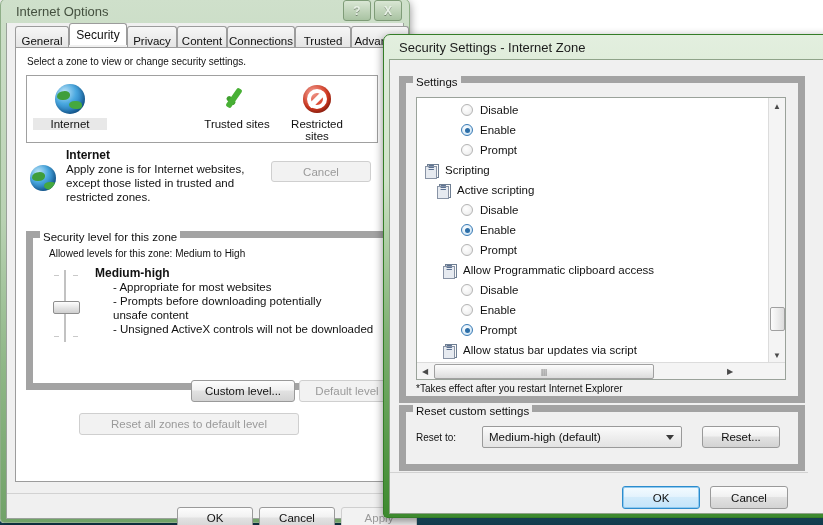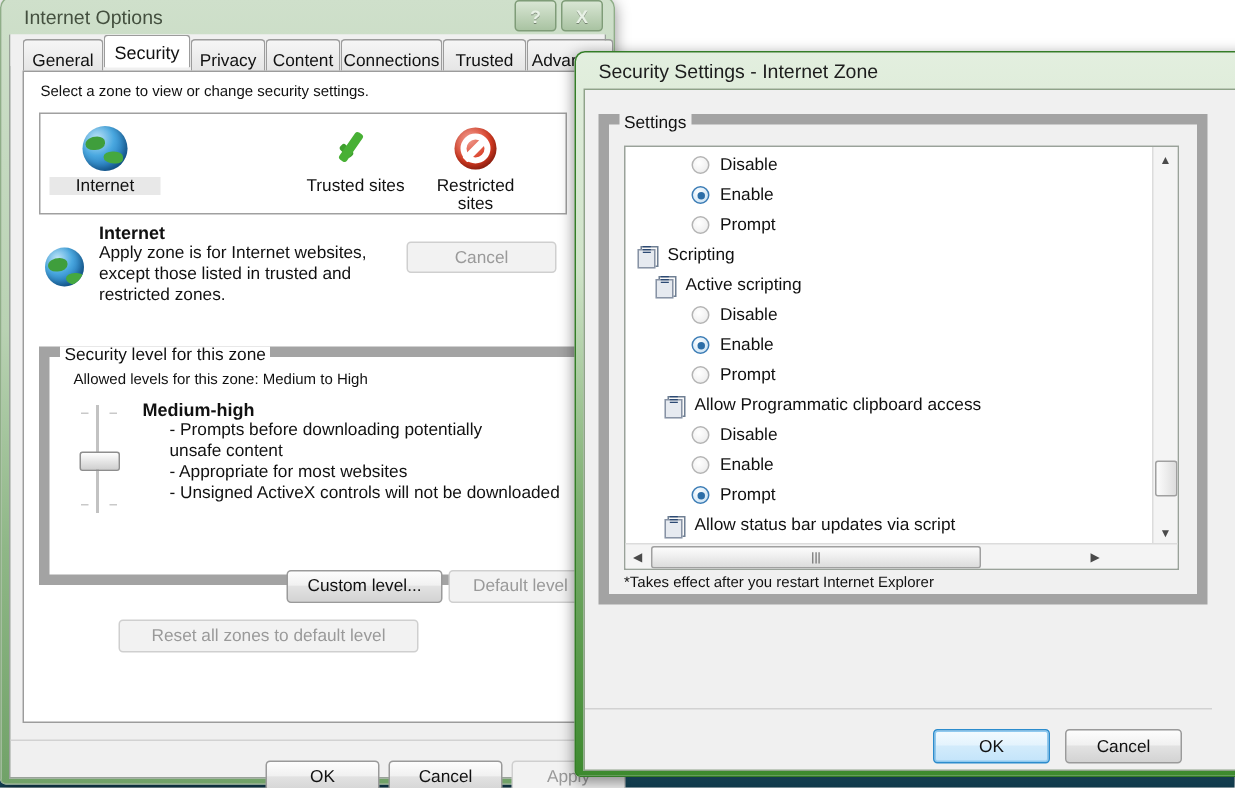--- a/index.html
+++ b/index.html
@@ -395,32 +395,32 @@
               <div class="tick" style="left:3px;  top:36px;"></div>
               <div class="tick" style="left:22px; top:36px;"></div>
               <div class="tick" style="left:3px;  top:66px;"></div>
               <div class="tick" style="left:22px; top:66px;"></div>
               <div class="thumb" style="top:31px;"></div>
             </div>
 
             <div style="position:absolute; left:62px; top:28px; width:280px;">
               <div style="font-size:12px; font-weight:bold; color:#111;">Medium-high</div>
               <div style="margin-left:18px; font-size:11.5px; color:#111; line-height:14px;">
+                <div>- Appropriate for most websites</div>
                 <div style="width:235px;">- Prompts before downloading potentially unsafe content</div>
-                <div>- Appropriate for most websites</div>
                 <div>- Unsigned ActiveX controls will not be downloaded</div>
               </div>
             </div>
 
           </div>
 
           <div class="btn" style="position:absolute; left:175px; top:332px; width:104px; height:22px;">Custom level...</div>
           <div class="btn disabled" style="position:absolute; left:283px; top:332px; width:96px; height:22px;">Default level</div>
 
-          <div class="btn disabled" style="position:absolute; left:63px; top:365px; width:200px; height:22px;">Reset all zones to default level</div>
+          <div class="btn disabled" style="position:absolute; left:63px; top:365px; width:220px; height:22px;">Reset all zones to default level</div>
         </div>
 
         <div class="sep" style="left:0; top:470px; width:408px;"></div>
 
         <div style="position:absolute; left:0; top:478px; width:408px; height:30px;">
           <div class="btn" style="position:absolute; left:170px; top:6px; width:76px; height:22px;">OK</div>
           <div class="btn" style="position:absolute; left:252px; top:6px; width:76px; height:22px;">Cancel</div>
           <div class="btn disabled" style="position:absolute; left:334px; top:6px; width:76px; height:22px;">Apply</div>
         </div>
       </div>
@@ -516,20 +516,32 @@
             <div class="hsb" style="right:0;">
               <div class="sb-arrow" style="left:0;">◀</div>
               <div class="hsb-thumb" style="left:17px; width:218px;">|||</div>
               <div class="sb-arrow" style="left:305px;">▶</div>
             </div>
           </div>
 
           <div class="hint" style="position:absolute; left:10px; top:300px;">*Takes effect after you restart Internet Explorer</div>
         </div>
 
+        <div class="gbox" style="left:9px; top:345px; width:392px; height:52px; background:#f0f0f0;">
+          <div class="glegend" style="background:#f0f0f0;">Reset custom settings</div>
+
+          <div class="hint" style="position:absolute; left:10px; top:20px;">Reset to:</div>
+
+          <div class="combo" style="left:76px; top:14px; width:200px; height:22px;">
+            <span>Medium-high (default)</span>
+            <span class="arrow"></span>
+          </div>
+
+          <div class="btn" style="position:absolute; left:296px; top:14px; width:78px; height:22px;">Reset...</div>
+        </div>
 
         <div class="sep" style="left:0; top:412px; width:418px;"></div>
 
         <div style="position:absolute; left:0; top:420px; width:418px; height:32px;">
           <div class="btn focus" style="position:absolute; left:232px; top:6px; width:78px; height:23px;">OK</div>
           <div class="btn" style="position:absolute; left:320px; top:6px; width:78px; height:23px;">Cancel</div>
         </div>
       </div>
     </div>
   </div>

